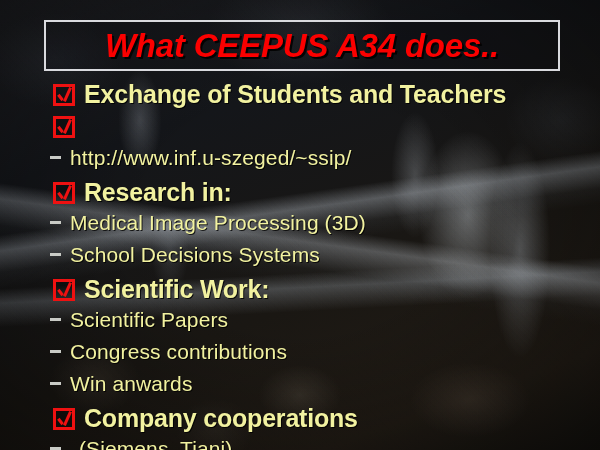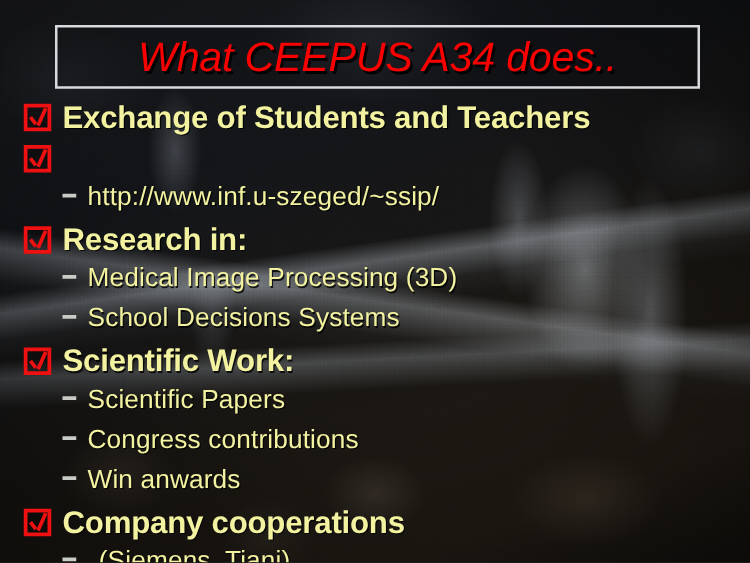--- a/index.html
+++ b/index.html
@@ -70,42 +70,42 @@
     height: 51px;
     border: 2px solid #d9dade;
     box-sizing: border-box;
     display: flex;
     align-items: center;
     justify-content: center;
     background: rgba(10,12,16,0.12);
   }
   #title-text {
     font-size: 33px;
-    font-weight: normal;
+    font-weight: bold;
     font-style: italic;
     color: #fb0000;
     letter-spacing: -0.2px;
     white-space: nowrap;
     text-shadow: 2px 2px 0 rgba(0,0,0,0.85);
   }
 
   
   #content {
     position: absolute;
     left: 0;
     top: 80px;
     width: 600px;
   }
   .line {
     display: flex;
     align-items: baseline;
     white-space: nowrap;
   }
   .line.level1 {
-    padding-left: 19px;
+    padding-left: 53px;
     height: 33px;
   }
   .line.level2 {
     padding-left: 50px;
     height: 32px;
   }
 
   .marker-check {
     flex: 0 0 auto;
     width: 22px;

